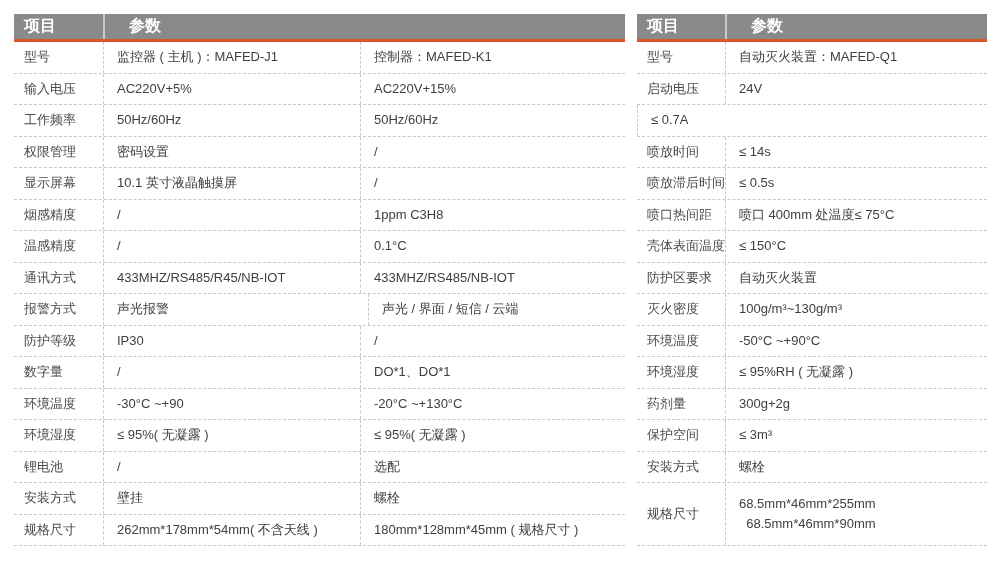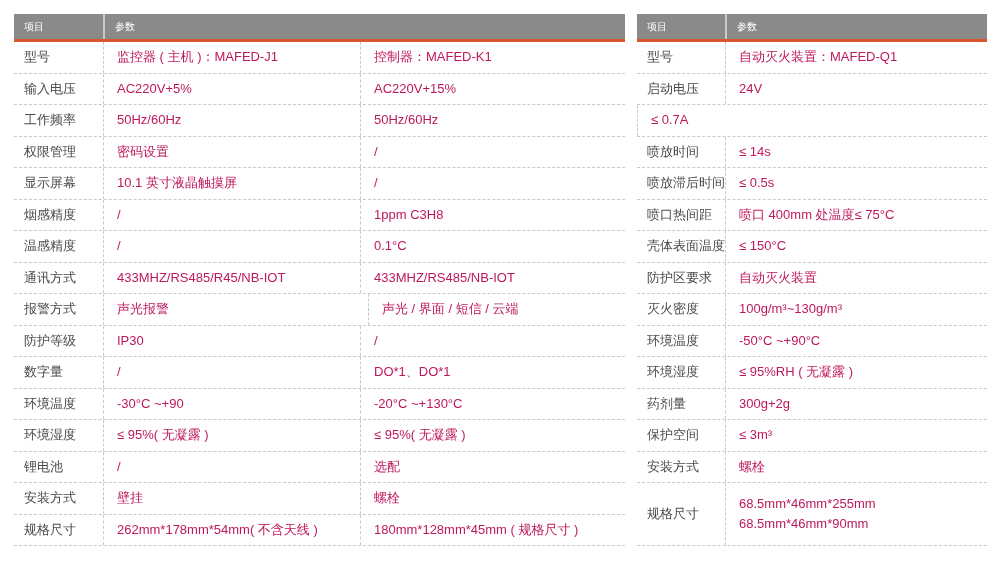--- a/index.html
+++ b/index.html
@@ -15,45 +15,46 @@
   .thead {
     display: flex;
     height: 28px;
     background: #8a8a8a;
     border-bottom: 3px solid #d9572b;
   }
   .th {
     display: flex;
     align-items: center;
     color: #ffffff;
-    font-size: 10px;
-    font-weight: normal;
+    font-size: 16px;
+    font-weight: bold;
     text-align: center;
   }
   .th.label-col { padding-left: 10px; }
-  .th.value-col { flex: 1; padding-left: 10px; border-left: 2px solid rgba(255,255,255,0.55); }
+  .th.value-col { flex: 1; padding-left: 24px; border-left: 2px solid rgba(255,255,255,0.55); }
   .t0 .th.label-col { width: 89px; }
   .t1 .th.label-col { width: 88px; }
 
   .tr {
     display: flex;
     height: 31.5px;
     border-bottom: 1px dashed #c9c9c9;
+    text-align: right;
   }
   .tr.tall { height: 63px; }
   .td {
     display: flex;
     align-items: center;
     font-size: 13px;
     line-height: 20px;
     white-space: pre-line;
     overflow: hidden;
   }
   .td.label { padding-left: 10px; color: #4a4a4a; }
-  .td.value { padding-left: 13px; border-left: 1px dashed #c9c9c9; color: #be185d; }
+  .td.value { padding-left: 13px; border-left: 1px dashed #c9c9c9; color: #404040; }
   .t0 .td.label { width: 89px; }
   .t0 .td.v1 { width: 257px; }
   .t0 .td.v2 { flex: 1; }
   .t1 .td.label { width: 88px; }
   .t1 .td.value { flex: 1; }
 </style>
 </head>
 <body>
 
 <div class="page">

